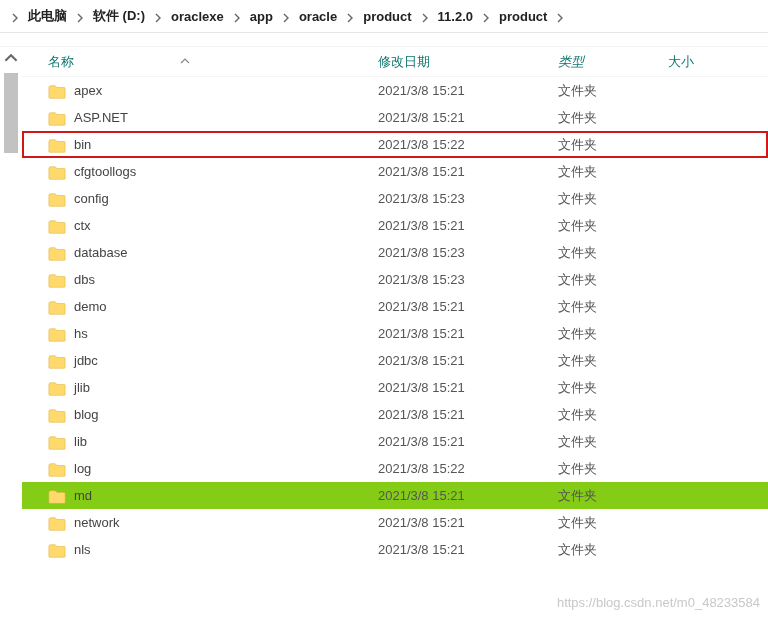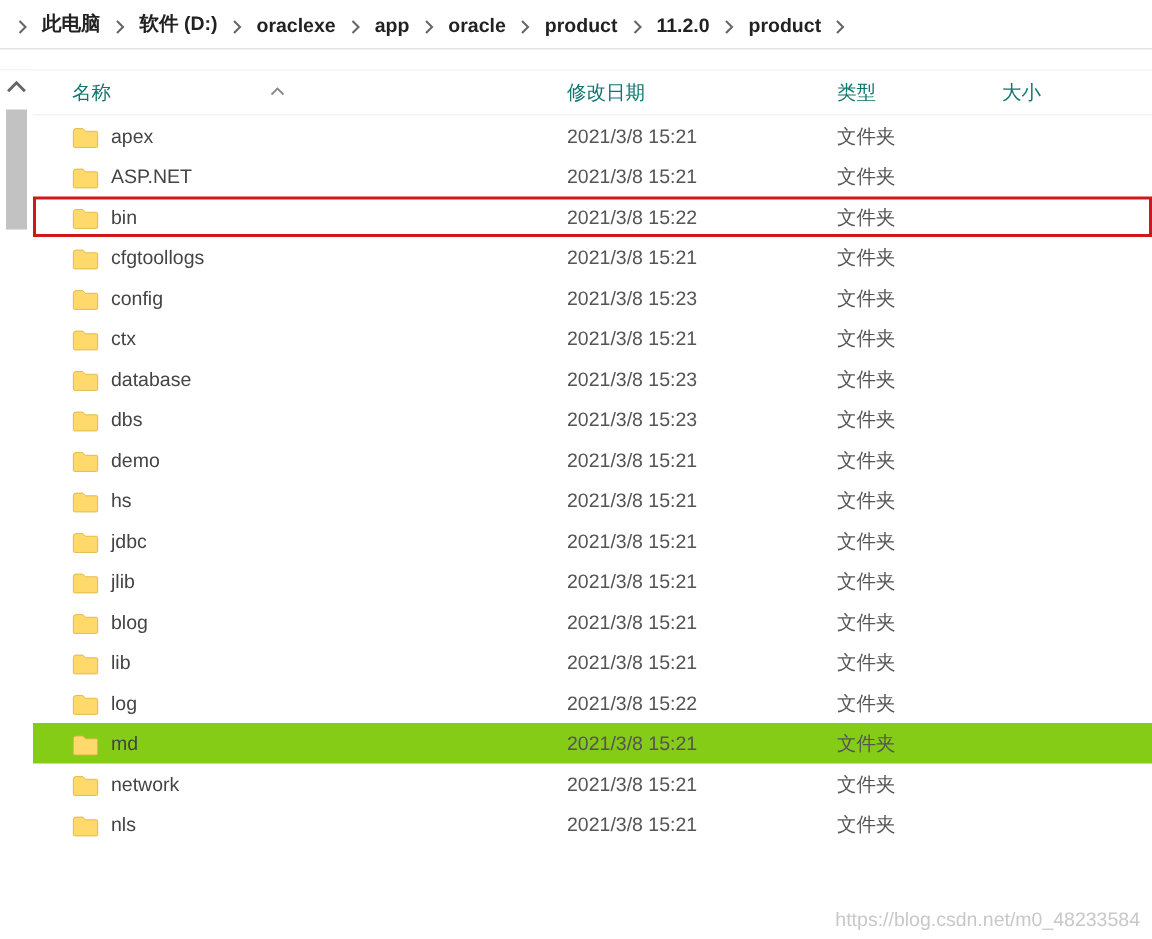--- a/index.html
+++ b/index.html
@@ -71,21 +71,21 @@
     display: flex;
     align-items: center;
     height: 30px;
     padding-left: 26px;
     color: #0f766e;
     border-bottom: 1px solid #f4f4f4;
     position: relative;
   }
   .col-name { width: 330px; display:flex; align-items:center; gap:6px;}
   .col-date { width: 180px; }
-  .col-type { width: 110px; }
+  .col-type { width: 110px; font-style: italic; }
   .col-size { flex: 1; }
   .sort-icon { margin-left: 100px; }
   .sort-icon svg { width:10px; height:10px; }
   .rows {
     position: relative;
   }
   .row {
     display: flex;
     align-items: center;
     height: 27px;
@@ -103,21 +103,21 @@
   .cell-type { width: 110px; color:#555;}
   .cell-size { flex:1; }
   .folder-icon {
     width: 18px; height: 14px;
     display: inline-block;
   }
   .folder-icon svg { width:18px; height:16px; display:block;}
   .watermark {
     position: absolute;
     right: 8px;
-    bottom: 6px;
+    bottom: 16px;
     color: #c8c8c8;
     font-size: 13px;
     font-family: Arial, sans-serif;
     letter-spacing: 0;
     pointer-events: none;
   }
 </style>
 </head>
 <body>
 

